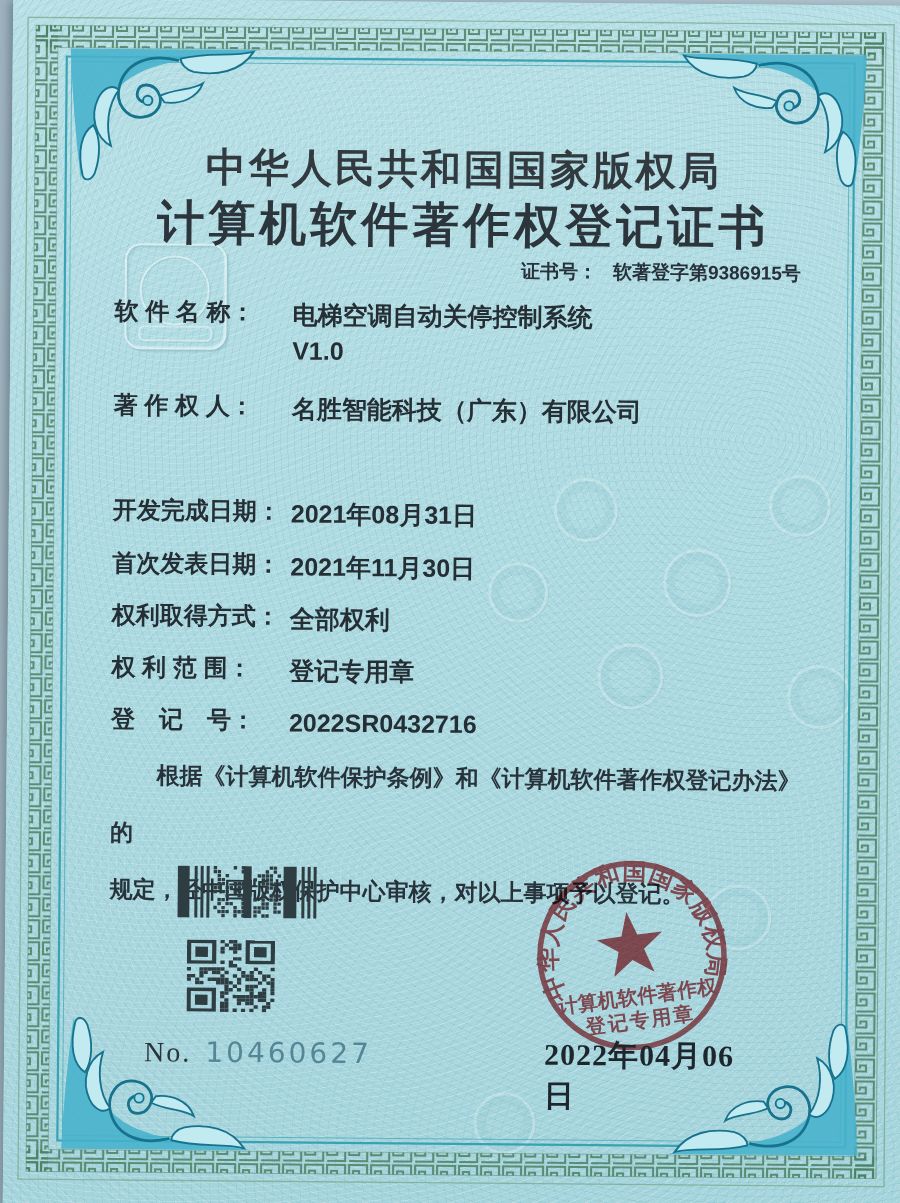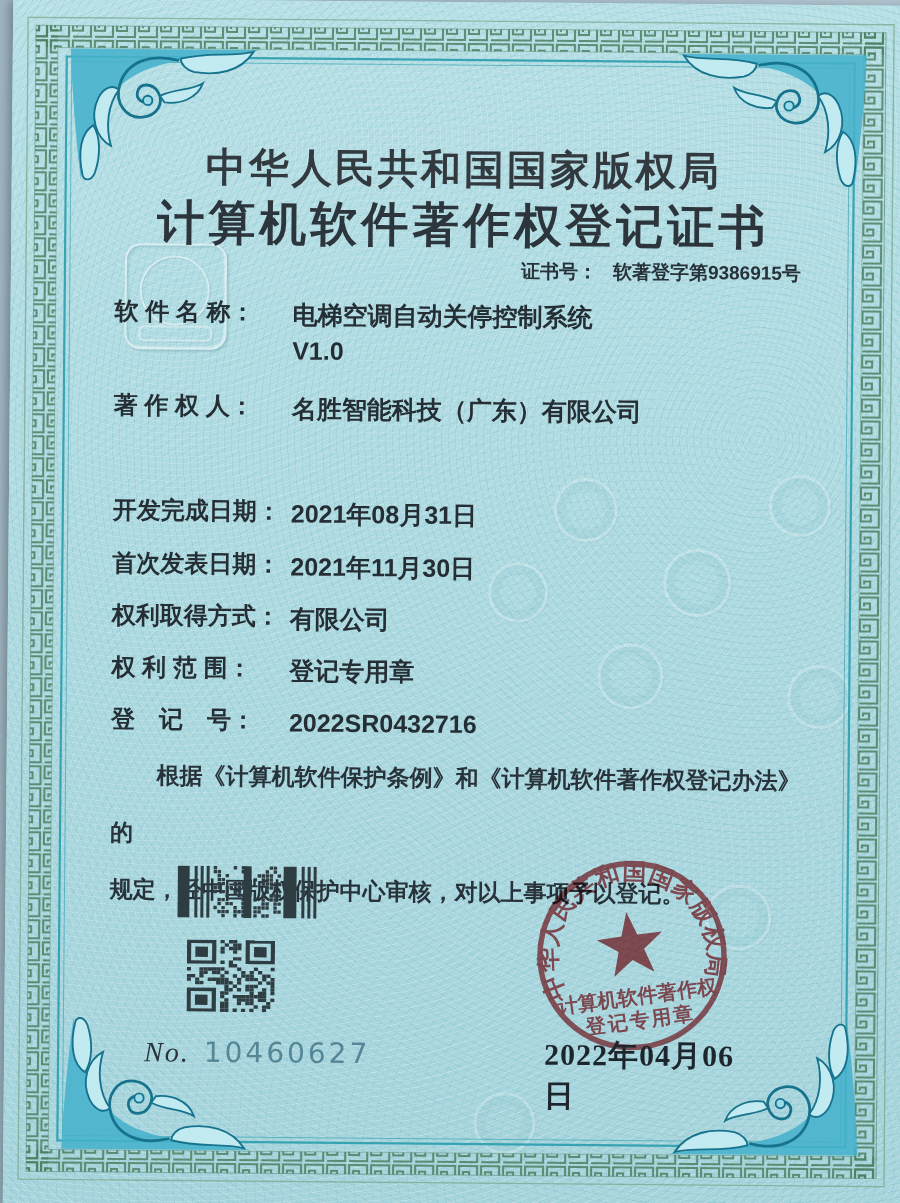--- a/index.html
+++ b/index.html
@@ -59,21 +59,21 @@
   .frow{position:absolute;display:flex;align-items:flex-start;}
   .f-label{width:178px;font-size:24px;font-weight:bold;color:#242e34;flex:0 0 auto;white-space:pre;}
   .f-value{font-size:25px;font-weight:bold;color:#242e34;line-height:36px;}
   .statement{left:104px;top:748px;width:696px;font-family:"Liberation Serif","DejaVu Serif",serif;
     font-size:23px;font-weight:bold;color:#28323a;line-height:57px;}
   .statement .l1{text-indent:46px;}
   
   .barcode{position:absolute;left:172px;top:866px;z-index:3;}
   .qrcode{position:absolute;left:182px;top:940px;z-index:3;}
   .serial{position:absolute;left:140px;top:1036px;z-index:3;font-size:28px;}
-  .serial .no{font-family:"Liberation Serif","DejaVu Serif",serif;color:#2b343a;letter-spacing:2px;font-style:italic;}
+  .serial .no{font-family:"Liberation Serif","DejaVu Serif",serif;color:#2b343a;letter-spacing:2px;}
   .serial .num{color:#4b7e8f;letter-spacing:3px;margin-left:14px;font-family:"DejaVu Sans",sans-serif;opacity:.9;}
   .seal{position:absolute;left:507px;top:832px;width:240px;height:240px;z-index:3;
     mix-blend-mode:multiply;opacity:.92;}
   .issue-date{position:absolute;left:540px;top:1032px;width:220px;z-index:4;
     font-family:"Liberation Serif","DejaVu Serif",serif;
     font-size:30px;font-weight:bold;color:#1d262c;letter-spacing:1px;}
 </style>
 </head>
 <body>
 
@@ -156,21 +156,21 @@
     <div class="frow" style="top:199px">
       <div class="f-label">开发完成日期：</div>
       <div class="f-value">2021年08月31日</div>
     </div>
     <div class="frow" style="top:252px">
       <div class="f-label">首次发表日期：</div>
       <div class="f-value">2021年11月30日</div>
     </div>
     <div class="frow" style="top:304px">
       <div class="f-label">权利取得方式：</div>
-      <div class="f-value">有限公司</div>
+      <div class="f-value">全部权利</div>
     </div>
     <div class="frow" style="top:356px">
       <div class="f-label">权 利 范 围：</div>
       <div class="f-value">登记专用章</div>
     </div>
     <div class="frow" style="top:408px">
       <div class="f-label">登　记　号：</div>
       <div class="f-value">2022SR0432716</div>
     </div>
   </div>

